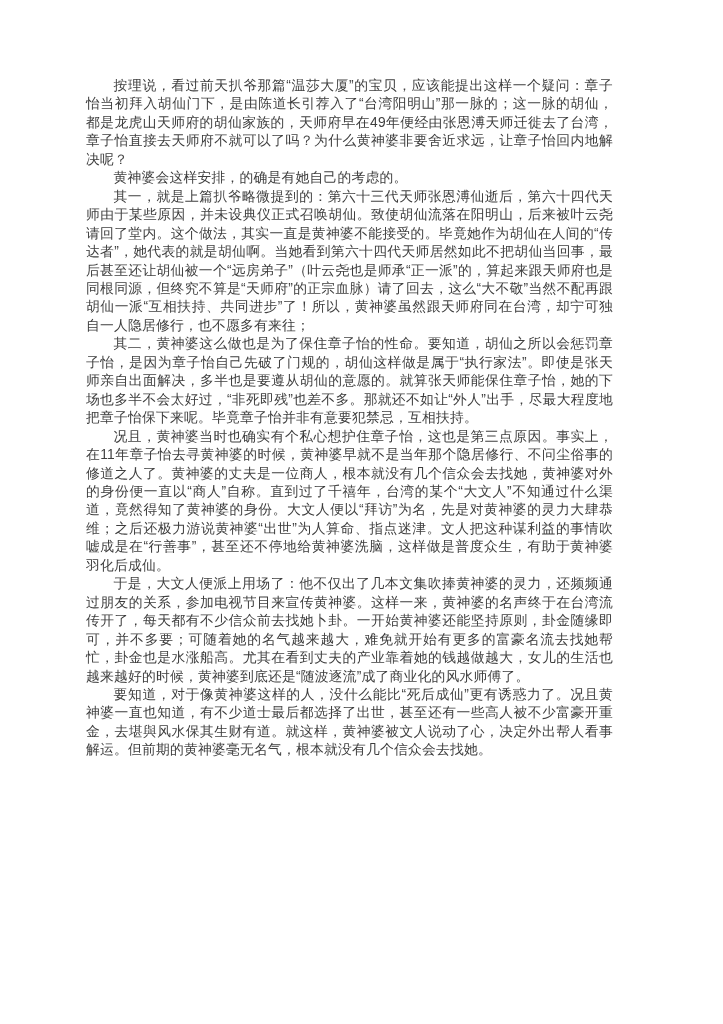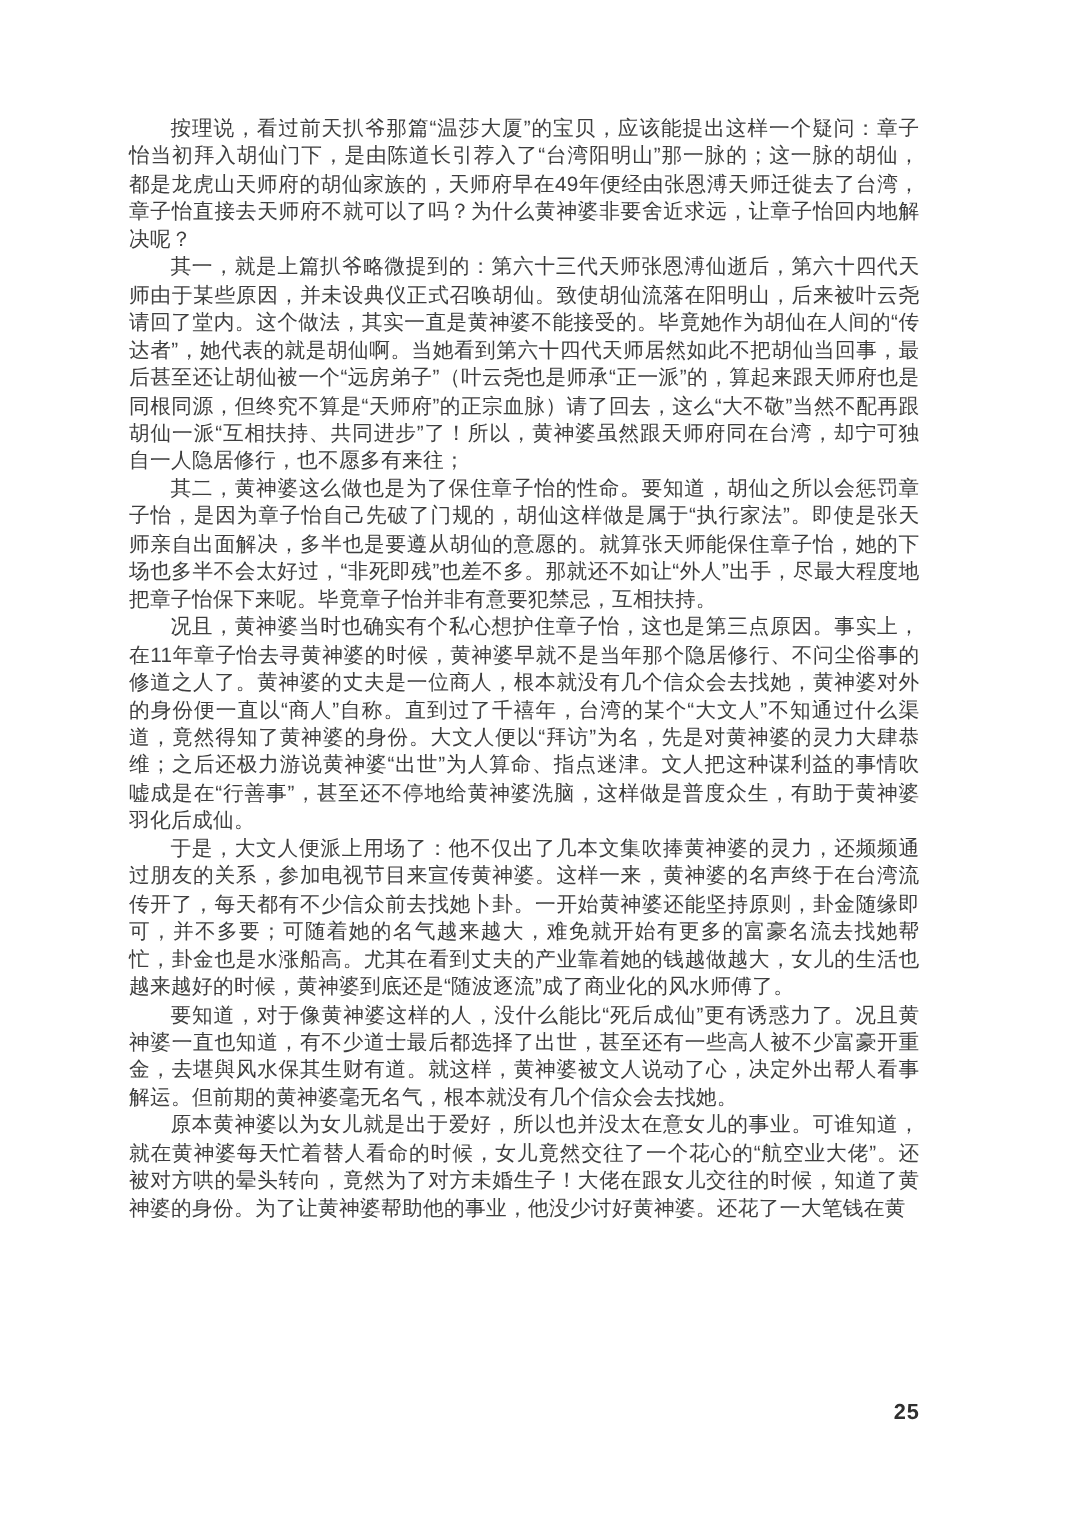--- a/index.html
+++ b/index.html
@@ -45,21 +45,20 @@
     color: #2f2f2f;
     letter-spacing: 0.5px;
   }
 </style>
 </head>
 <body>
 
 <div class="page">
   <div class="text-block">
     <p>按理说，看过前天扒爷那篇“温莎大厦”的宝贝，应该能提出这样一个疑问：章子怡当初拜入胡仙门下，是由陈道长引荐入了“台湾阳明山”那一脉的；这一脉的胡仙，都是龙虎山天师府的胡仙家族的，天师府早在49年便经由张恩溥天师迁徙去了台湾，章子怡直接去天师府不就可以了吗？为什么黄神婆非要舍近求远，让章子怡回内地解决呢？</p>
+    <p>黄神婆会这样安排，的确是有她自己的考虑的。</p>
     <p>其一，就是上篇扒爷略微提到的：第六十三代天师张恩溥仙逝后，第六十四代天师由于某些原因，并未设典仪正式召唤胡仙。致使胡仙流落在阳明山，后来被叶云尧请回了堂内。这个做法，其实一直是黄神婆不能接受的。毕竟她作为胡仙在人间的“传达者”，她代表的就是胡仙啊。当她看到第六十四代天师居然如此不把胡仙当回事，最后甚至还让胡仙被一个“远房弟子”（叶云尧也是师承“正一派”的，算起来跟天师府也是同根同源，但终究不算是“天师府”的正宗血脉）请了回去，这么“大不敬”当然不配再跟胡仙一派“互相扶持、共同进步”了！所以，黄神婆虽然跟天师府同在台湾，却宁可独自一人隐居修行，也不愿多有来往；</p>
     <p>其二，黄神婆这么做也是为了保住章子怡的性命。要知道，胡仙之所以会惩罚章子怡，是因为章子怡自己先破了门规的，胡仙这样做是属于“执行家法”。即使是张天师亲自出面解决，多半也是要遵从胡仙的意愿的。就算张天师能保住章子怡，她的下场也多半不会太好过，“非死即残”也差不多。那就还不如让“外人”出手，尽最大程度地把章子怡保下来呢。毕竟章子怡并非有意要犯禁忌，互相扶持。</p>
     <p>况且，黄神婆当时也确实有个私心想护住章子怡，这也是第三点原因。事实上，在11年章子怡去寻黄神婆的时候，黄神婆早就不是当年那个隐居修行、不问尘俗事的修道之人了。黄神婆的丈夫是一位商人，根本就没有几个信众会去找她，黄神婆对外的身份便一直以“商人”自称。直到过了千禧年，台湾的某个“大文人”不知通过什么渠道，竟然得知了黄神婆的身份。大文人便以“拜访”为名，先是对黄神婆的灵力大肆恭维；之后还极力游说黄神婆“出世”为人算命、指点迷津。文人把这种谋利益的事情吹嘘成是在“行善事”，甚至还不停地给黄神婆洗脑，这样做是普度众生，有助于黄神婆羽化后成仙。</p>
     <p>于是，大文人便派上用场了：他不仅出了几本文集吹捧黄神婆的灵力，还频频通过朋友的关系，参加电视节目来宣传黄神婆。这样一来，黄神婆的名声终于在台湾流传开了，每天都有不少信众前去找她卜卦。一开始黄神婆还能坚持原则，卦金随缘即可，并不多要；可随着她的名气越来越大，难免就开始有更多的富豪名流去找她帮忙，卦金也是水涨船高。尤其在看到丈夫的产业靠着她的钱越做越大，女儿的生活也越来越好的时候，黄神婆到底还是“随波逐流”成了商业化的风水师傅了。</p>
     <p>要知道，对于像黄神婆这样的人，没什么能比“死后成仙”更有诱惑力了。况且黄神婆一直也知道，有不少道士最后都选择了出世，甚至还有一些高人被不少富豪开重金，去堪與风水保其生财有道。就这样，黄神婆被文人说动了心，决定外出帮人看事解运。但前期的黄神婆毫无名气，根本就没有几个信众会去找她。</p>
-    <p>原本黄神婆以为女儿就是出于爱好，所以也并没太在意女儿的事业。可谁知道，就在黄神婆每天忙着替人看命的时候，女儿竟然交往了一个花心的“航空业大佬”。还被对方哄的晕头转向，竟然为了对方未婚生子！大佬在跟女儿交往的时候，知道了黄神婆的身份。为了让黄神婆帮助他的事业，他没少讨好黄神婆。还花了一大笔钱在黄</p>
   </div>
-  <div class="page-number">25</div>
 </div>
 
 </body></html>

